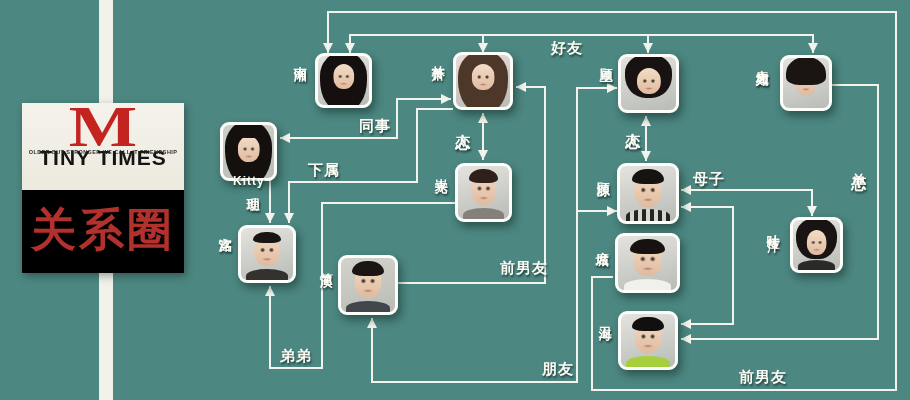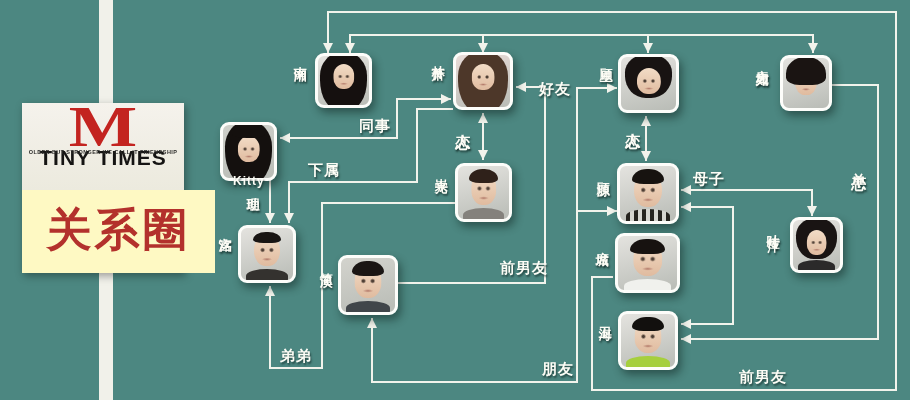--- a/index.html
+++ b/index.html
@@ -11,21 +11,21 @@
           box-shadow:2px 3px 8px rgba(0,0,0,.35);}
   .poster-top{position:relative;width:100%;height:87px;background:linear-gradient(#f5f2ec,#eceade);overflow:hidden;}
   .logo-m{position:absolute;left:50%;top:-10px;transform:translateX(-50%) scaleX(1.25);
           font-family:"Liberation Serif",serif;font-weight:900;font-size:58px;color:#c32420;z-index:1;}
   .tt-en{position:absolute;left:0;right:0;top:23px;text-align:center;font-weight:900;
          font-size:21px;letter-spacing:1px;color:#151413;z-index:2;margin-top:20px;}
   .tt-tag{position:absolute;left:0;right:0;top:46px;text-align:center;font-size:5.5px;
           letter-spacing:.4px;color:#2a2a28;z-index:2;font-weight:bold;}
   .tt-cn{position:absolute;left:0;right:0;top:53px;text-align:center;font-weight:900;
          font-size:26px;letter-spacing:4px;color:#c3251e;z-index:2;}
-  .poster-bottom{position:relative;width:100%;height:83px;background:#fef9c3;padding-left:31px;}
+  .poster-bottom{position:relative;width:100%;height:83px;background:#000000;}
   .gxq{position:absolute;left:0;right:0;top:0;line-height:80px;text-align:center;
        font-weight:900;font-size:45px;letter-spacing:3px;color:#b3312c;}
   
   svg.wires{position:absolute;left:0;top:0;z-index:3;}
   svg.wires path{stroke:#f2f3ec;stroke-width:2;fill:none;}
   svg.wires polygon{fill:#f2f3ec;}
   
   .photo{position:absolute;z-index:4;box-sizing:border-box;border:3px solid #fdfdfa;border-radius:9px;
          background:linear-gradient(165deg,var(--bg1,#e4e3df),var(--bg2,#b9bcb6));
          box-shadow:3px 5px 8px rgba(8,24,21,.45);overflow:hidden;}
@@ -196,21 +196,21 @@
 <div class="lbl name vert" style="left:755px;top:59px;">唐宛如</div>
 <div class="lbl name kitty" style="left:233px;top:174px;">Kitty</div>
 <div class="lbl name vert" style="left:434px;top:168px;">崇光</div>
 <div class="lbl name vert" style="left:596px;top:172px;">顾源</div>
 <div class="lbl name vert" style="left:766px;top:224px;">叶传萍</div>
 <div class="lbl name vert" style="left:218px;top:227px;">宫洺</div>
 <div class="lbl name vert" style="left:319px;top:262px;">简溪</div>
 <div class="lbl name vert" style="left:595px;top:241px;">席城</div>
 <div class="lbl name vert" style="left:598px;top:316px;">卫海</div>
 
-<div class="lbl rel" style="left:539px;top:39px;margin-top:41px;">好友</div>
+<div class="lbl rel" style="left:551px;top:39px;">好友</div>
 <div class="lbl rel" style="left:359px;top:117px;font-family:Liberation Serif, serif;">同事</div>
 <div class="lbl rel vert" style="left:455px;top:121px;">恋人</div>
 <div class="lbl rel vert" style="left:625px;top:120px;">恋人</div>
 <div class="lbl rel" style="left:308px;top:161px;">下属</div>
 <div class="lbl rel vert" style="left:246px;top:187px;font-size:13px;">助理</div>
 <div class="lbl rel" style="left:693px;top:170px;text-align:center;">母子</div>
 <div class="lbl rel vert" style="left:851px;top:161px;">单恋</div>
 <div class="lbl rel" style="left:500px;top:259px;">前男友</div>
 <div class="lbl rel" style="left:280px;top:347px;">弟弟</div>
 <div class="lbl rel" style="left:542px;top:360px;">朋友</div>

